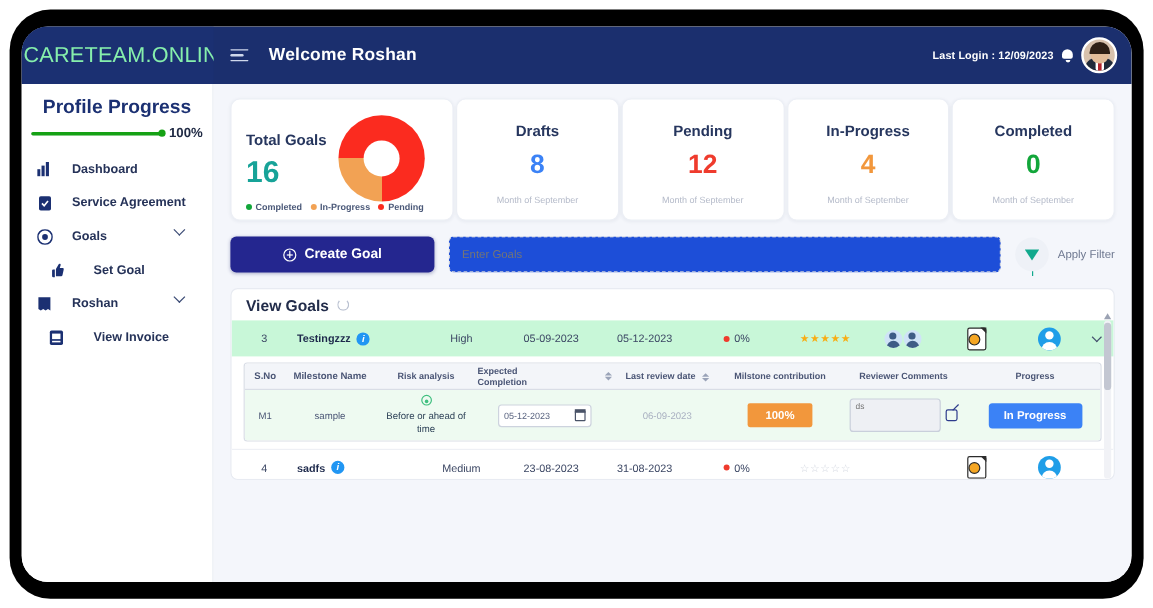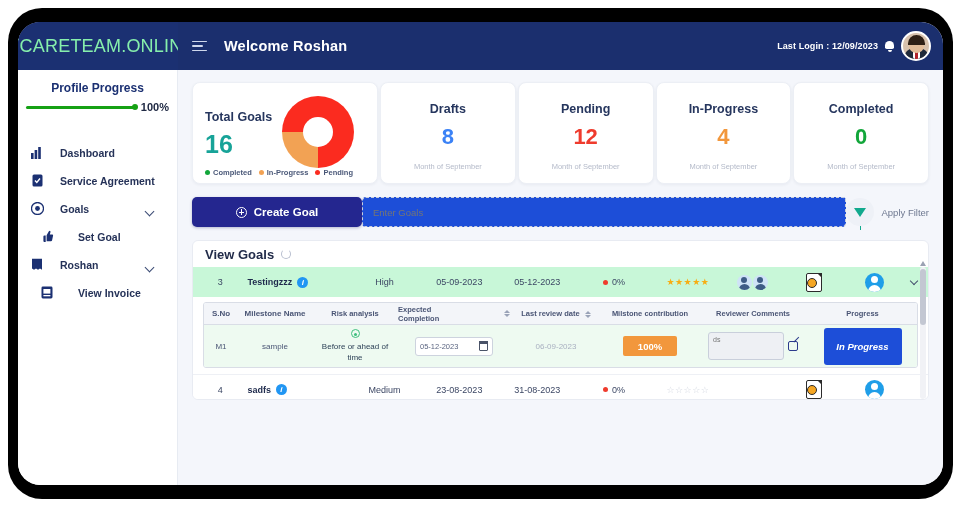--- a/index.html
+++ b/index.html
@@ -101,39 +101,39 @@
   .sidebar {
     position: absolute; left: 0; top: 48px;
     width: 160px; height: 415px;
     background: #ffffff;
     border-right: 1px solid #e7ebf2;
     padding-top: 8px;
   }
   .progress-wrap { padding: 3px 8px 4px 8px; }
   .progress-label {
     text-align: center; color: #1b3072;
-    font-size: 12px; font-weight: 700; margin-bottom: 6px;
+    font-size: 16px; font-weight: 700; margin-bottom: 6px;
   }
   .progress-row { display: flex; align-items: center; gap: 4px; }
   .progress-track {
     flex: 1; height: 3px; background: #e6e9f0; border-radius: 2px; position: relative;
   }
   .progress-fill {
     position: absolute; left: 0; top: 0; height: 3px;
     width: 100%; background: #15a114; border-radius: 2px;
   }
   .progress-knob {
     position: absolute; right: -1px; top: -1.5px;
     width: 6px; height: 6px; border-radius: 50%; background: #15a114;
   }
   .progress-pct { color: #202a44; font-size: 11px; font-weight: 700; }
 
   .nav { margin-top: 14px; }
   .nav-item {
-    display: flex; align-items: flex-end;
+    display: flex; align-items: flex-start;
     height: 28px; padding: 0 10px; cursor: pointer;
   }
   .nav-icon {
     width: 18px; min-width: 18px; display: flex;
     align-items: center; justify-content: center;
     color: #1b3072; font-size: 12px;
   }
   .nav-label {
     margin-left: 14px; color: #253258;
     font-size: 10.5px; font-weight: 600; white-space: nowrap;
@@ -190,21 +190,21 @@
     flex: 1; display: flex; flex-direction: column;
     align-items: center; justify-content: center; padding-top: 6px;
   }
   .stat-title { color: #26365e; font-size: 12.5px; font-weight: 600; }
   .stat-value { font-size: 22px; font-weight: 700; margin-top: 8px; }
   .stat-sub { color: #b4bac9; font-size: 7.5px; margin-top: 12px; }
 
   
   .actions {
     display: flex; align-items: center;
-    margin-top: 12px; height: 32px; gap: 0;
+    margin-top: 12px; height: 32px; gap: 12px;
   }
   .btn-create {
     width: 170px; height: 30px; background: #24268f;
     color: #ffffff; border-radius: 5px;
     display: flex; align-items: center; justify-content: center; gap: 7px;
     font-size: 11.5px; font-weight: 600; cursor: pointer;
     box-shadow: 0 1px 3px rgba(30,35,110,.3);
   }
   .plus-circle {
     width: 11px; height: 11px; border-radius: 50%;
@@ -405,24 +405,24 @@
     width: 10px; height: 10px;
     border: 1.3px solid #2c3a8c; border-radius: 2px;
     position: relative;
   }
   .edit-ico:after {
     content: ""; position: absolute; right: -3px; top: -3px;
     width: 7px; height: 1.4px; background: #2c3a8c;
     transform: rotate(-45deg);
   }
   .badge-prog {
-    width: 78px; height: 37px; background: #1d4ed8;
+    width: 78px; height: 21px; background: #3b82f6;
     color: #ffffff; font-size: 9.5px; font-weight: 600;
     display: flex; align-items: center; justify-content: center;
-    border-radius: 3px; cursor: pointer; font-style: italic;
+    border-radius: 3px; cursor: pointer;
   }
 
   
   .vscroll {
     position: absolute; right: 2px; top: 26px;
     width: 6px; height: 132px; background: #f1f2f6; border-radius: 3px;
   }
   .vthumb {
     position: absolute; left: 0; top: 2px;
     width: 6px; height: 56px; background: #c3c7d2; border-radius: 3px;

